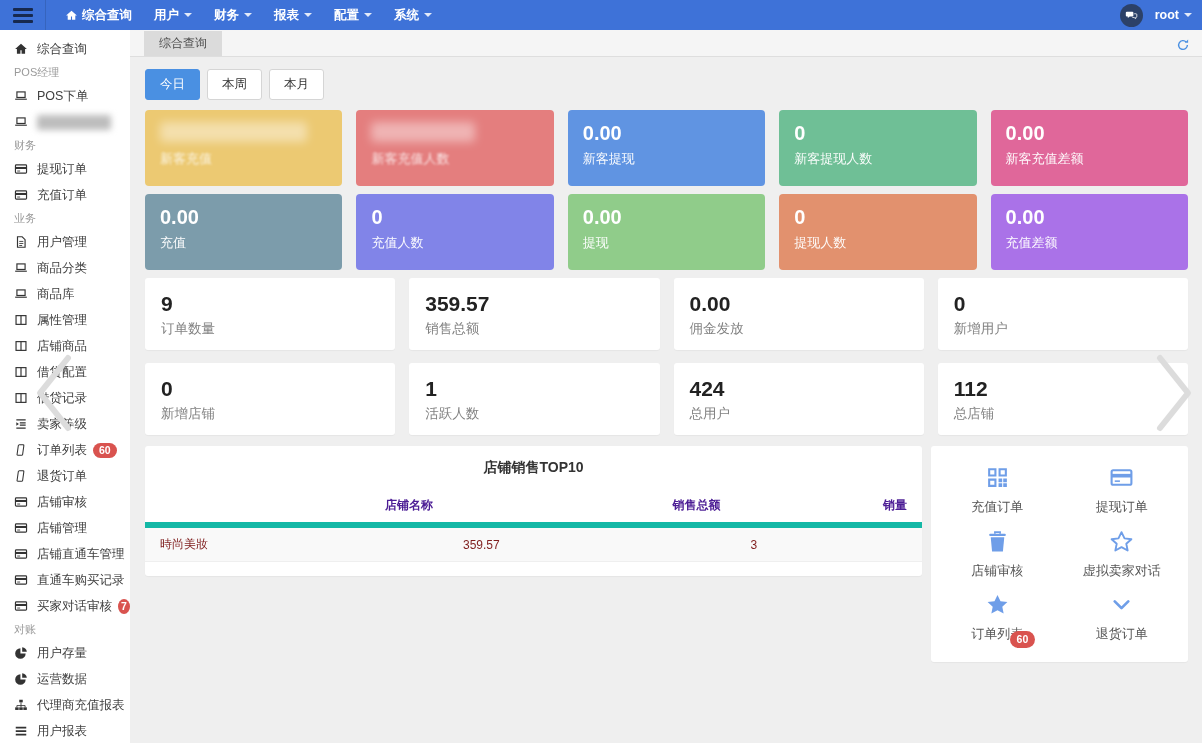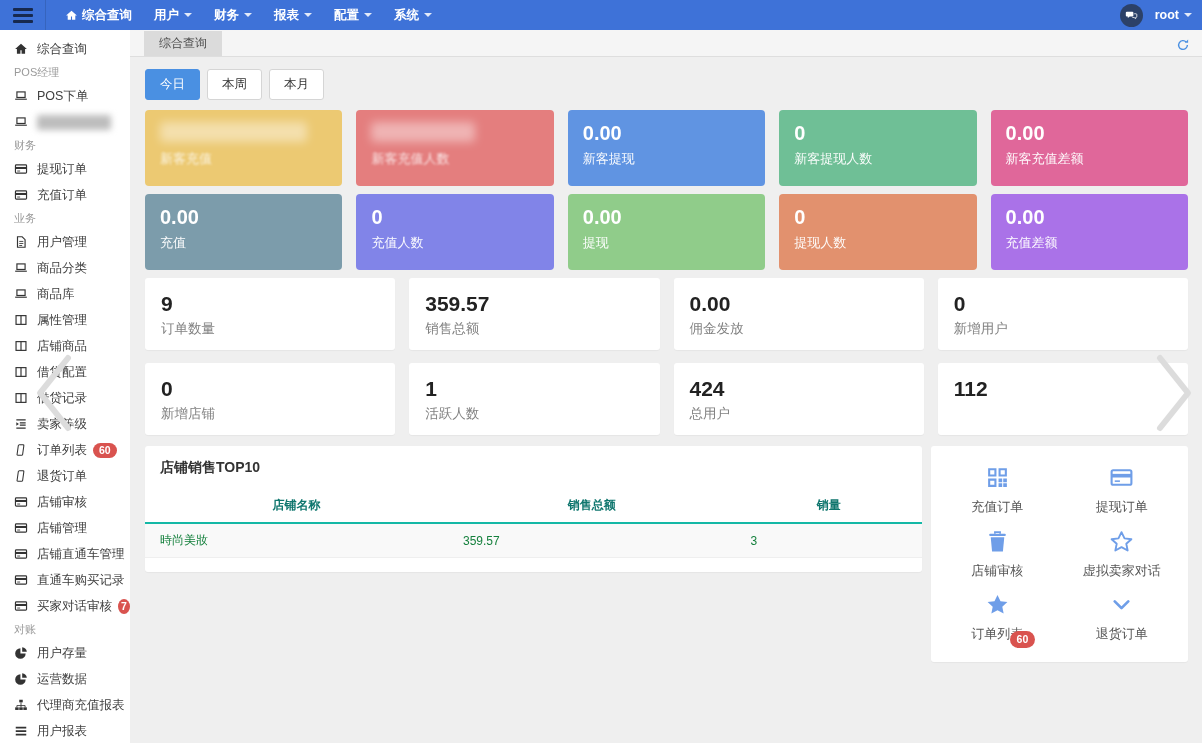--- a/index.html
+++ b/index.html
@@ -66,25 +66,25 @@
   .stats { display:grid; grid-template-columns:repeat(4,1fr); gap:13px 14px;
     margin-top:8px; }
   .stat-card { background:#fff; border-radius:3px; height:72px; padding:13px 16px;
     box-shadow:0 1px 1px rgba(0,0,0,.04); }
   .stat-card .s-val { font-size:21px; font-weight:bold; color:#222; line-height:25px; margin-bottom:4px; }
   .stat-card .s-label { font-size:13.5px; color:#828282; }
 
   .bottom { display:flex; align-items:flex-start; margin-top:11px; }
   .card { background:#fff; border-radius:3px; box-shadow:0 1px 1px rgba(0,0,0,.04); }
   .table-card { flex:1; margin-right:9px; padding:13px 0 14px; }
-  .card-title { font-size:14px; font-weight:bold; color:#333; padding:0 15px 12px; }
+  .card-title { font-size:14px; font-weight:bold; color:#333; padding:0 15px 12px;text-align:center; }
   table { width:100%; border-collapse:collapse; }
-  th { text-align:center; font-size:12px; color:#0f766e; padding:8px 15px;
-    border-bottom:2px solid #14b8a6; font-weight:bold; }
-  td { font-size:12px; color:#15803d; padding:8px 15px; background:#f9f9f9;
+  th { text-align:right; font-size:12px; color:#4c1d95; padding:8px 15px;
+    border-bottom:6px solid #14b8a6; font-weight:bold; }
+  td { font-size:12px; color:#7f1d1d; padding:8px 15px; background:#f9f9f9;
     border-bottom:1px solid #efefef; }
   .c1 { width:39%; } .c2 { width:37%; } .c3 { width:24%; }
 
   .quick-card { width:257px; height:216px; display:grid; grid-template-columns:1fr 1fr;
     align-content:space-evenly; justify-items:center; padding:6px 4px; }
   .ql { display:flex; flex-direction:column; align-items:center; cursor:pointer; }
   .ql .ico { width:25px; height:25px; color:#6f9ee8; }
   .ql-label { position:relative; margin-top:8px; font-size:13px; color:#555; white-space:nowrap; }
   .ql-badge { position:absolute; right:-12px; bottom:-5px; background:#d9534f; color:#fff;
     font-size:10.5px; font-weight:bold; border-radius:9px; padding:2px 7px; line-height:13px; }
@@ -461,20 +461,21 @@
         <div class="stat-card">
           <div class="s-val">1</div>
           <div class="s-label">活跃人数</div>
         </div>
         <div class="stat-card">
           <div class="s-val">424</div>
           <div class="s-label">总用户</div>
         </div>
         <div class="stat-card">
           <div class="s-val">112</div>
+          <div class="s-label">总店铺</div>
         </div>
       </div>
 
     <div class="bottom">
       <div class="card table-card">
         <div class="card-title">店铺销售TOP10</div>
         <table>
           <thead>
               <tr id="top10-head">
                 <th class="c1">店铺名称</th>

